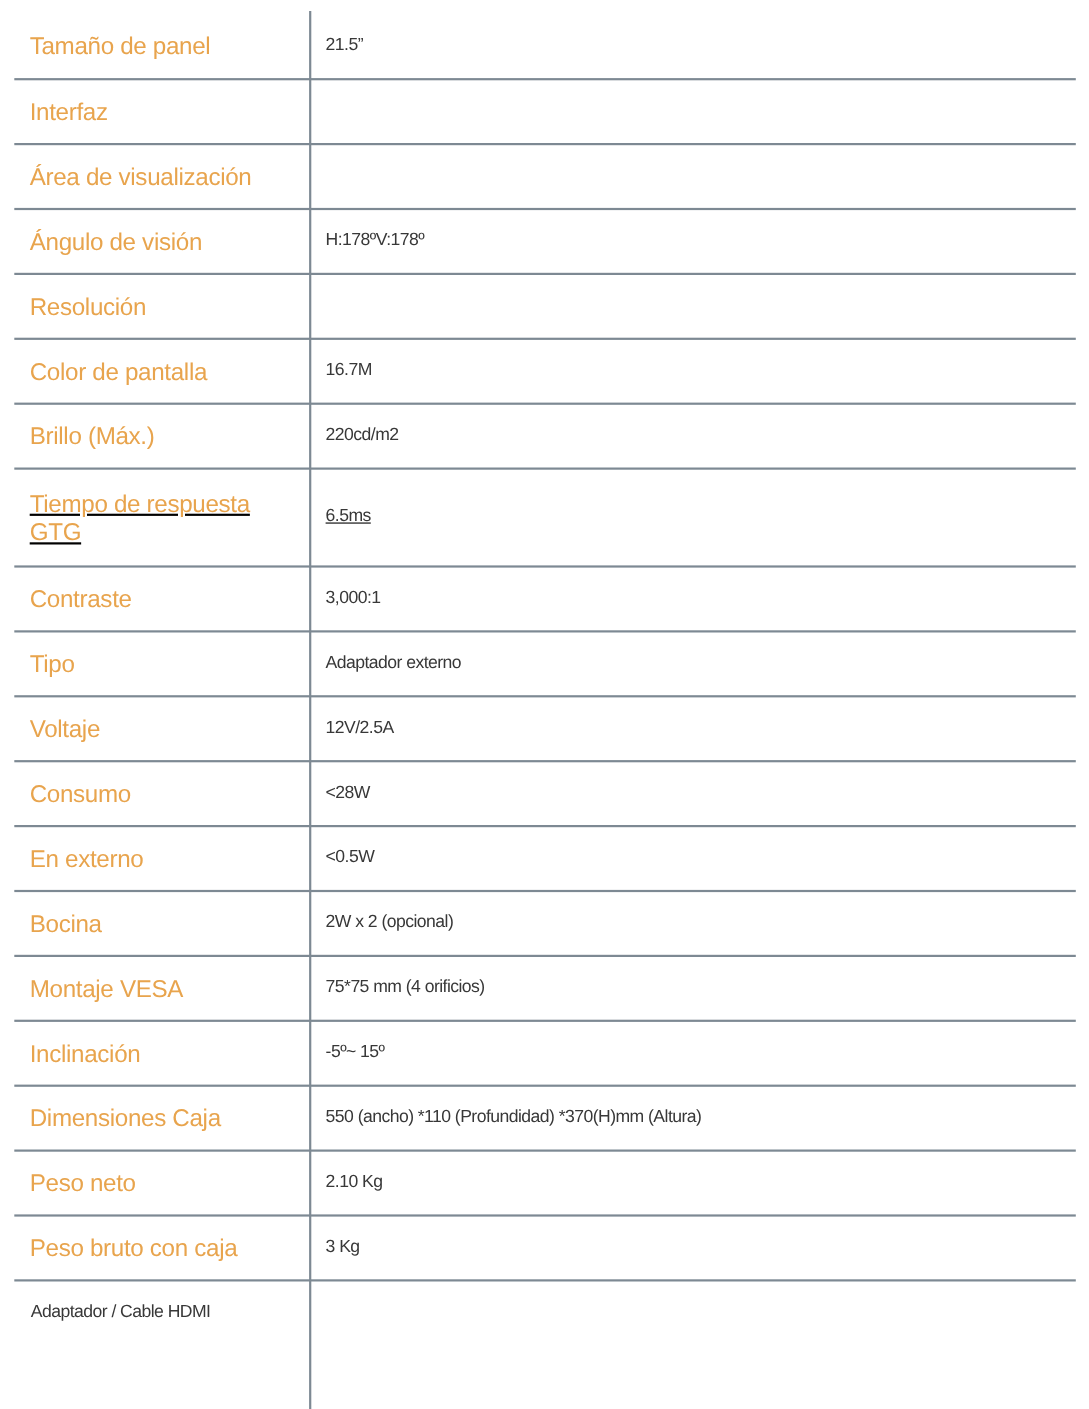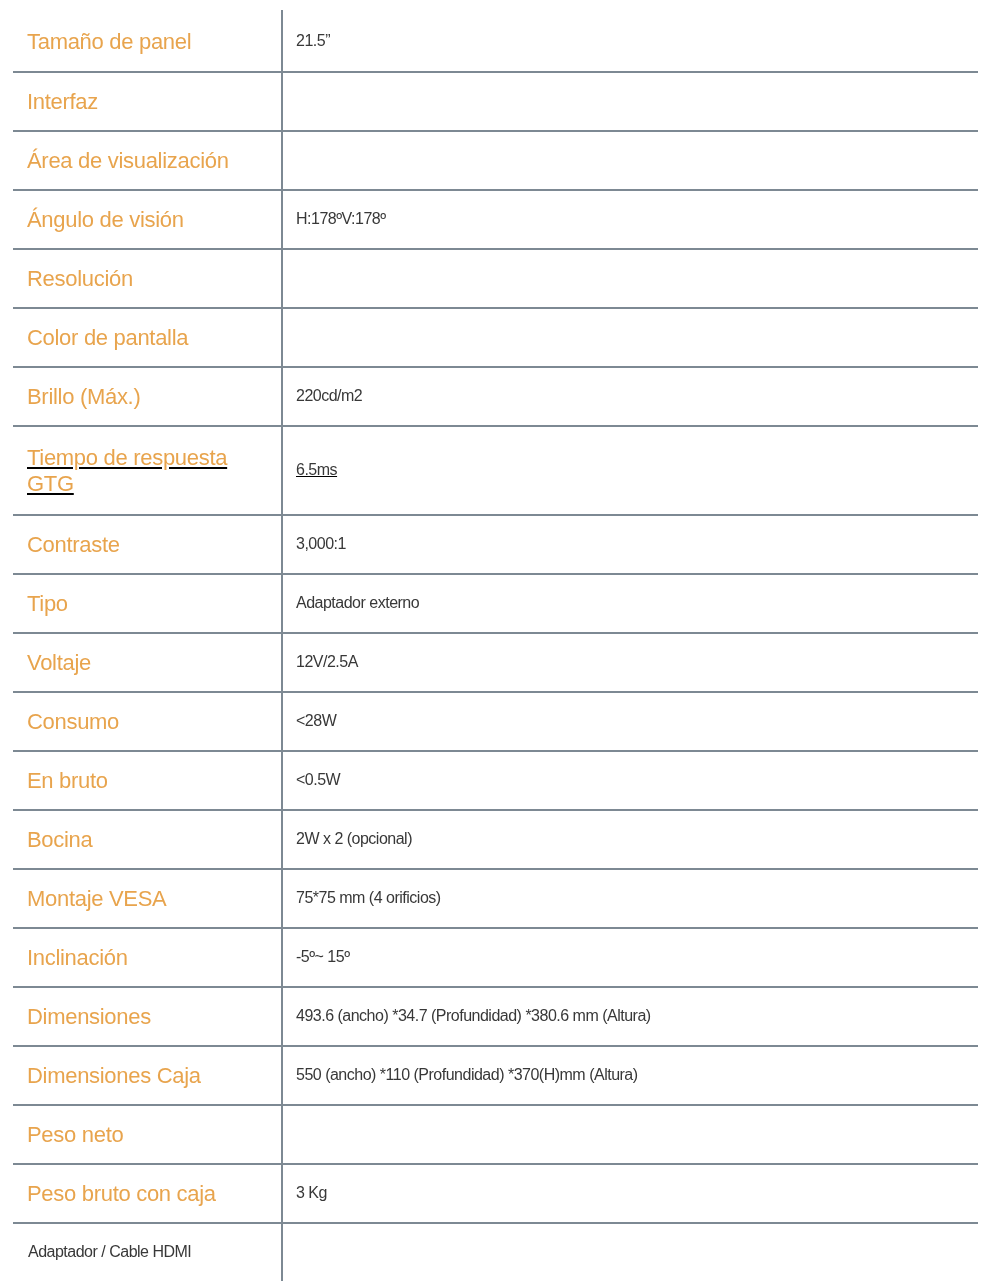--- a/index.html
+++ b/index.html
@@ -85,20 +85,21 @@
     <div class="cell label">Ángulo de visión</div>
     <div class="cell value">H:178ºV:178º</div>
   </div>
 
   <div class="row">
     <div class="cell label">Resolución</div>
   </div>
 
   <div class="row">
     <div class="cell label">Color de pantalla</div>
+    <div class="cell value">16.7M</div>
   </div>
 
   <div class="row">
     <div class="cell label">Brillo (Máx.)</div>
     <div class="cell value">220cd/m2</div>
   </div>
 
   <div class="row tall">
     <div class="cell label">Tiempo de respuesta GTG</div>
     <div class="cell value">6.5ms</div>
@@ -118,51 +119,48 @@
     <div class="cell label">Voltaje</div>
     <div class="cell value">12V/2.5A</div>
   </div>
 
   <div class="row">
     <div class="cell label">Consumo</div>
     <div class="cell value">&lt;28W</div>
   </div>
 
   <div class="row">
-    <div class="cell label">En bruto</div>
+    <div class="cell label">En externo</div>
     <div class="cell value">&lt;0.5W</div>
   </div>
 
   <div class="row">
     <div class="cell label">Bocina</div>
     <div class="cell value">2W x 2 (opcional)</div>
   </div>
 
   <div class="row">
     <div class="cell label">Montaje VESA</div>
     <div class="cell value">75*75 mm (4 orificios)</div>
   </div>
 
   <div class="row">
     <div class="cell label">Inclinación</div>
     <div class="cell value">-5º~ 15º</div>
   </div>
 
-  <div class="row">
-    <div class="cell label">Dimensiones</div>
-    <div class="cell value">493.6 (ancho) *34.7 (Profundidad) *380.6 mm (Altura)</div>
-  </div>
 
   <div class="row">
     <div class="cell label">Dimensiones Caja</div>
     <div class="cell value">550 (ancho) *110 (Profundidad) *370(H)mm (Altura)</div>
   </div>
 
   <div class="row">
     <div class="cell label">Peso neto</div>
+    <div class="cell value">2.10 Kg</div>
   </div>
 
   <div class="row">
     <div class="cell label">Peso bruto con caja</div>
     <div class="cell value">3 Kg</div>
   </div>
 
   <div class="row">
     <div class="cell value">Adaptador / Cable HDMI</div>
   </div>

